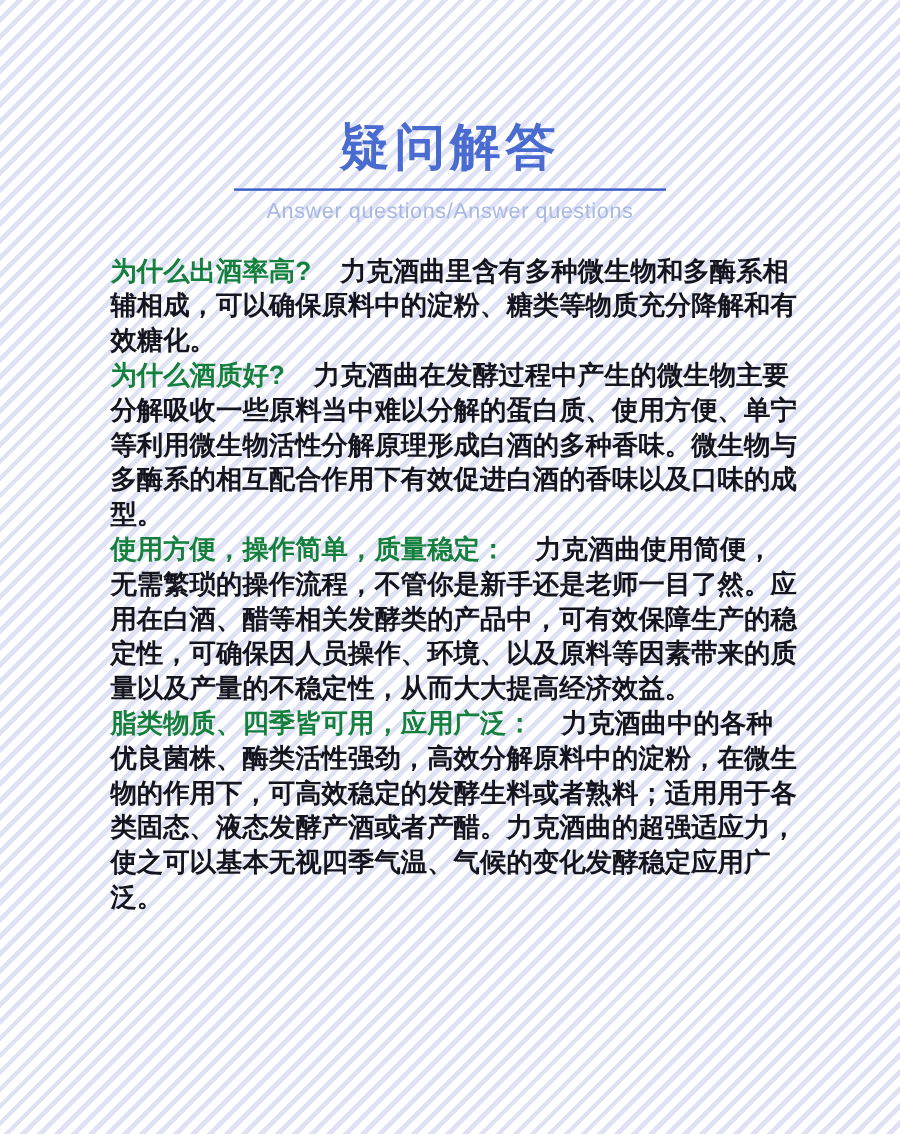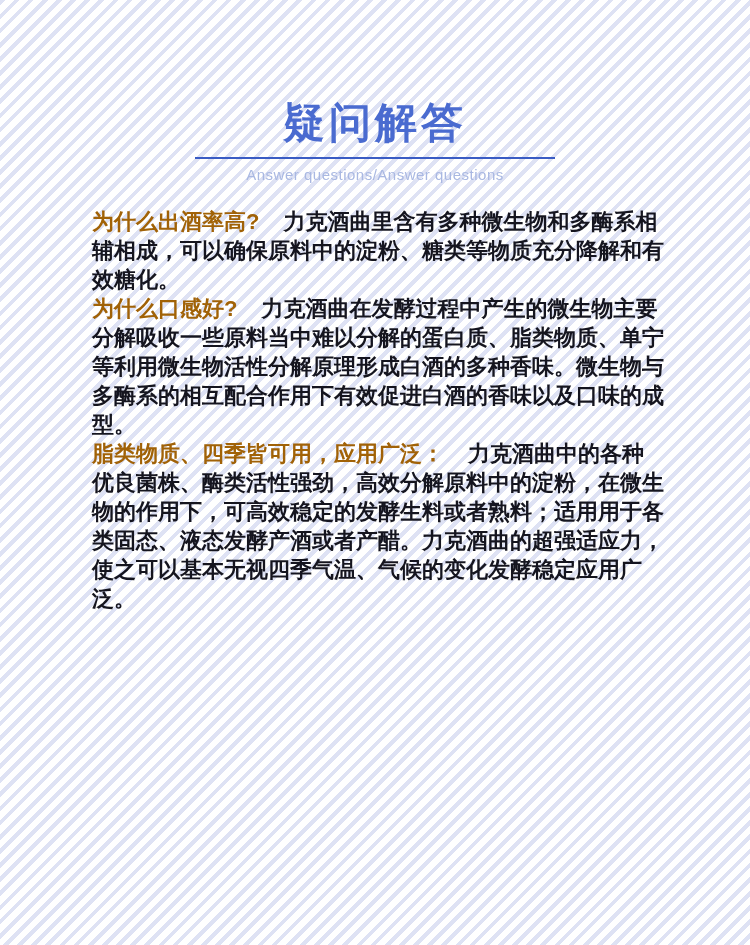--- a/index.html
+++ b/index.html
@@ -37,56 +37,57 @@
     color: #4a6bd0;
     line-height: 1.1;
   }
   .divider {
     width: 360px;
     height: 2px;
     background: #3a5cc4;
     margin: 11px auto 7px auto;
   }
   .subtitle {
-    font-size: 15px;
+    font-size: 18px;
     letter-spacing: 0.5px;
     color: #a9b8e2;
   }
   .content {
     margin-top: 24px;
     margin-left: 92px;
     width: 572px;
     font-size: 22px;
     line-height: 29px;
     font-weight: bold;
     color: #15151f;
     text-align: left;
   }
   .qa {
     margin: 0;
     padding: 0;
   }
   .qa .q {
-    color: #a16207;
+    color: #15803d;
     margin-right: 24px;
   }
   .qa .a {
     color: #15151f;
   }
 </style>
 </head>
 <body>
 
 <div class="page">
 
   <div class="header">
     <h1 class="title">疑问解答</h1>
     <div class="divider"></div>
     <div class="subtitle">Answer questions/Answer questions</div>
   </div>
 
   <div class="content">
     <p class="qa"><span class="q">为什么出酒率高?</span><span class="a">力克酒曲里含有多种微生物和多酶系相辅相成，可以确保原料中的淀粉、糖类等物质充分降解和有效糖化。</span></p>
-    <p class="qa"><span class="q">为什么口感好?</span><span class="a">力克酒曲在发酵过程中产生的微生物主要分解吸收一些原料当中难以分解的蛋白质、脂类物质、单宁等利用微生物活性分解原理形成白酒的多种香味。微生物与多酶系的相互配合作用下有效促进白酒的香味以及口味的成型。</span></p>
+    <p class="qa"><span class="q">为什么酒质好?</span><span class="a">力克酒曲在发酵过程中产生的微生物主要分解吸收一些原料当中难以分解的蛋白质、使用方便、单宁等利用微生物活性分解原理形成白酒的多种香味。微生物与多酶系的相互配合作用下有效促进白酒的香味以及口味的成型。</span></p>
+    <p class="qa"><span class="q">使用方便，操作简单，质量稳定：</span><span class="a">力克酒曲使用简便，无需繁琐的操作流程，不管你是新手还是老师一目了然。应用在白酒、醋等相关发酵类的产品中，可有效保障生产的稳定性，可确保因人员操作、环境、以及原料等因素带来的质量以及产量的不稳定性，从而大大提高经济效益。</span></p>
     <p class="qa"><span class="q">脂类物质、四季皆可用，应用广泛：</span><span class="a">力克酒曲中的各种优良菌株、酶类活性强劲，高效分解原料中的淀粉，在微生物的作用下，可高效稳定的发酵生料或者熟料；适用用于各类固态、液态发酵产酒或者产醋。力克酒曲的超强适应力，使之可以基本无视四季气温、气候的变化发酵稳定应用广泛。</span></p>
   </div>
 
 </div>
 
 </body></html>

